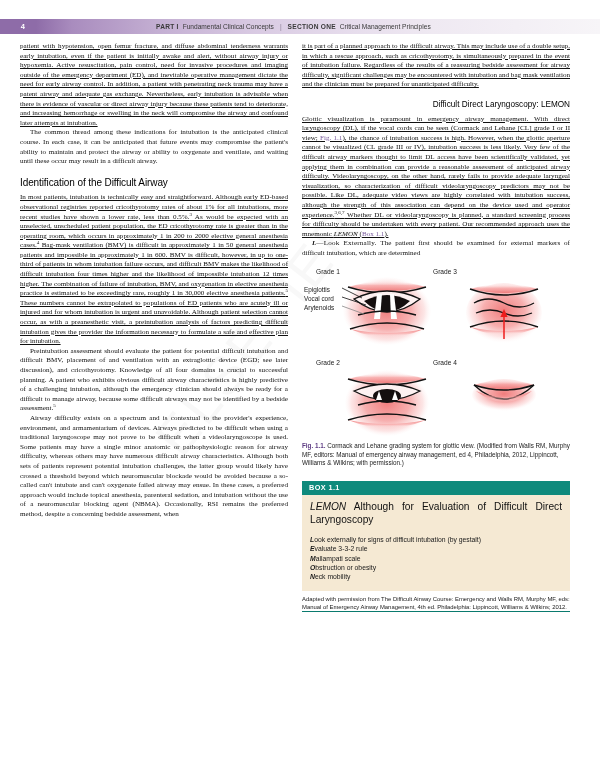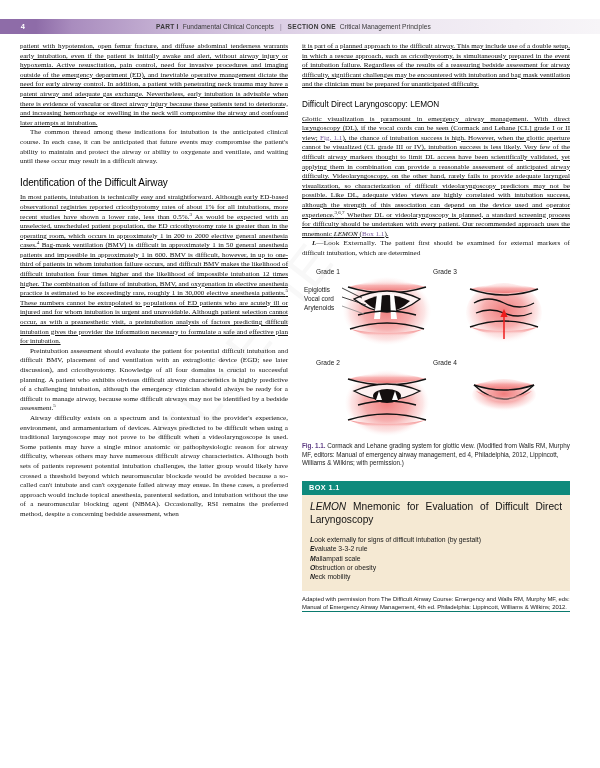--- a/index.html
+++ b/index.html
@@ -84,21 +84,21 @@
     margin: 11px 0 6px 0;
     letter-spacing: -0.1px;
     text-align: left;
   }
   h3.head-b {
     font-family: "Liberation Sans", "DejaVu Sans", sans-serif;
     font-size: 8.2px;
     font-weight: normal;
     color: #000000;
     margin: 10px 0 5px 0;
-    text-align: left;
+    text-align: right;
   }
   .sup {
     font-size: 5px;
     vertical-align: super;
     line-height: 0;
   }
   .xref {
     color: #7a5c9e;
   }
   .ital { font-style: italic; }
@@ -340,21 +340,21 @@
       <span class="fig-num">Fig. 1.1.</span><span> Cormack and Lehane grading system for glottic view. (Modified from Walls RM, Murphy MF, editors: Manual of emergency airway management, ed 4, Philadelphia, 2012, Lippincott, Williams &amp; Wilkins; with permission.)</span>
     </figcaption>
   </figure>
 
   <section id="box-1-1">
     <div id="box-header">
       <span id="box-header-label">BOX 1.1</span>
     </div>
     <div id="box-body">
       <h4 id="box-title">
-        <span class="ital">LEMON</span><span> Mnemonic for Evaluation of Difficult Direct Laryngoscopy</span>
+        <span class="ital">LEMON</span><span> Although for Evaluation of Difficult Direct Laryngoscopy</span>
       </h4>
       <div id="box-lines">
           <div class="box-line"><span class="key">L</span><span>ook externally for signs of difficult intubation (by gestalt)</span></div>
           <div class="box-line"><span class="key">E</span><span>valuate 3-3-2 rule</span></div>
           <div class="box-line"><span class="key">M</span><span>allampati scale</span></div>
           <div class="box-line"><span class="key">O</span><span>bstruction or obesity</span></div>
           <div class="box-line"><span class="key">N</span><span>eck mobility</span></div>
         </div>
     </div>
     <div id="box-source">Adapted with permission from The Difficult Airway Course: Emergency and Walls RM, Murphy MF, eds: Manual of Emergency Airway Management, 4th ed. Philadelphia: Lippincott, Williams &amp; Wilkins; 2012.</div>

